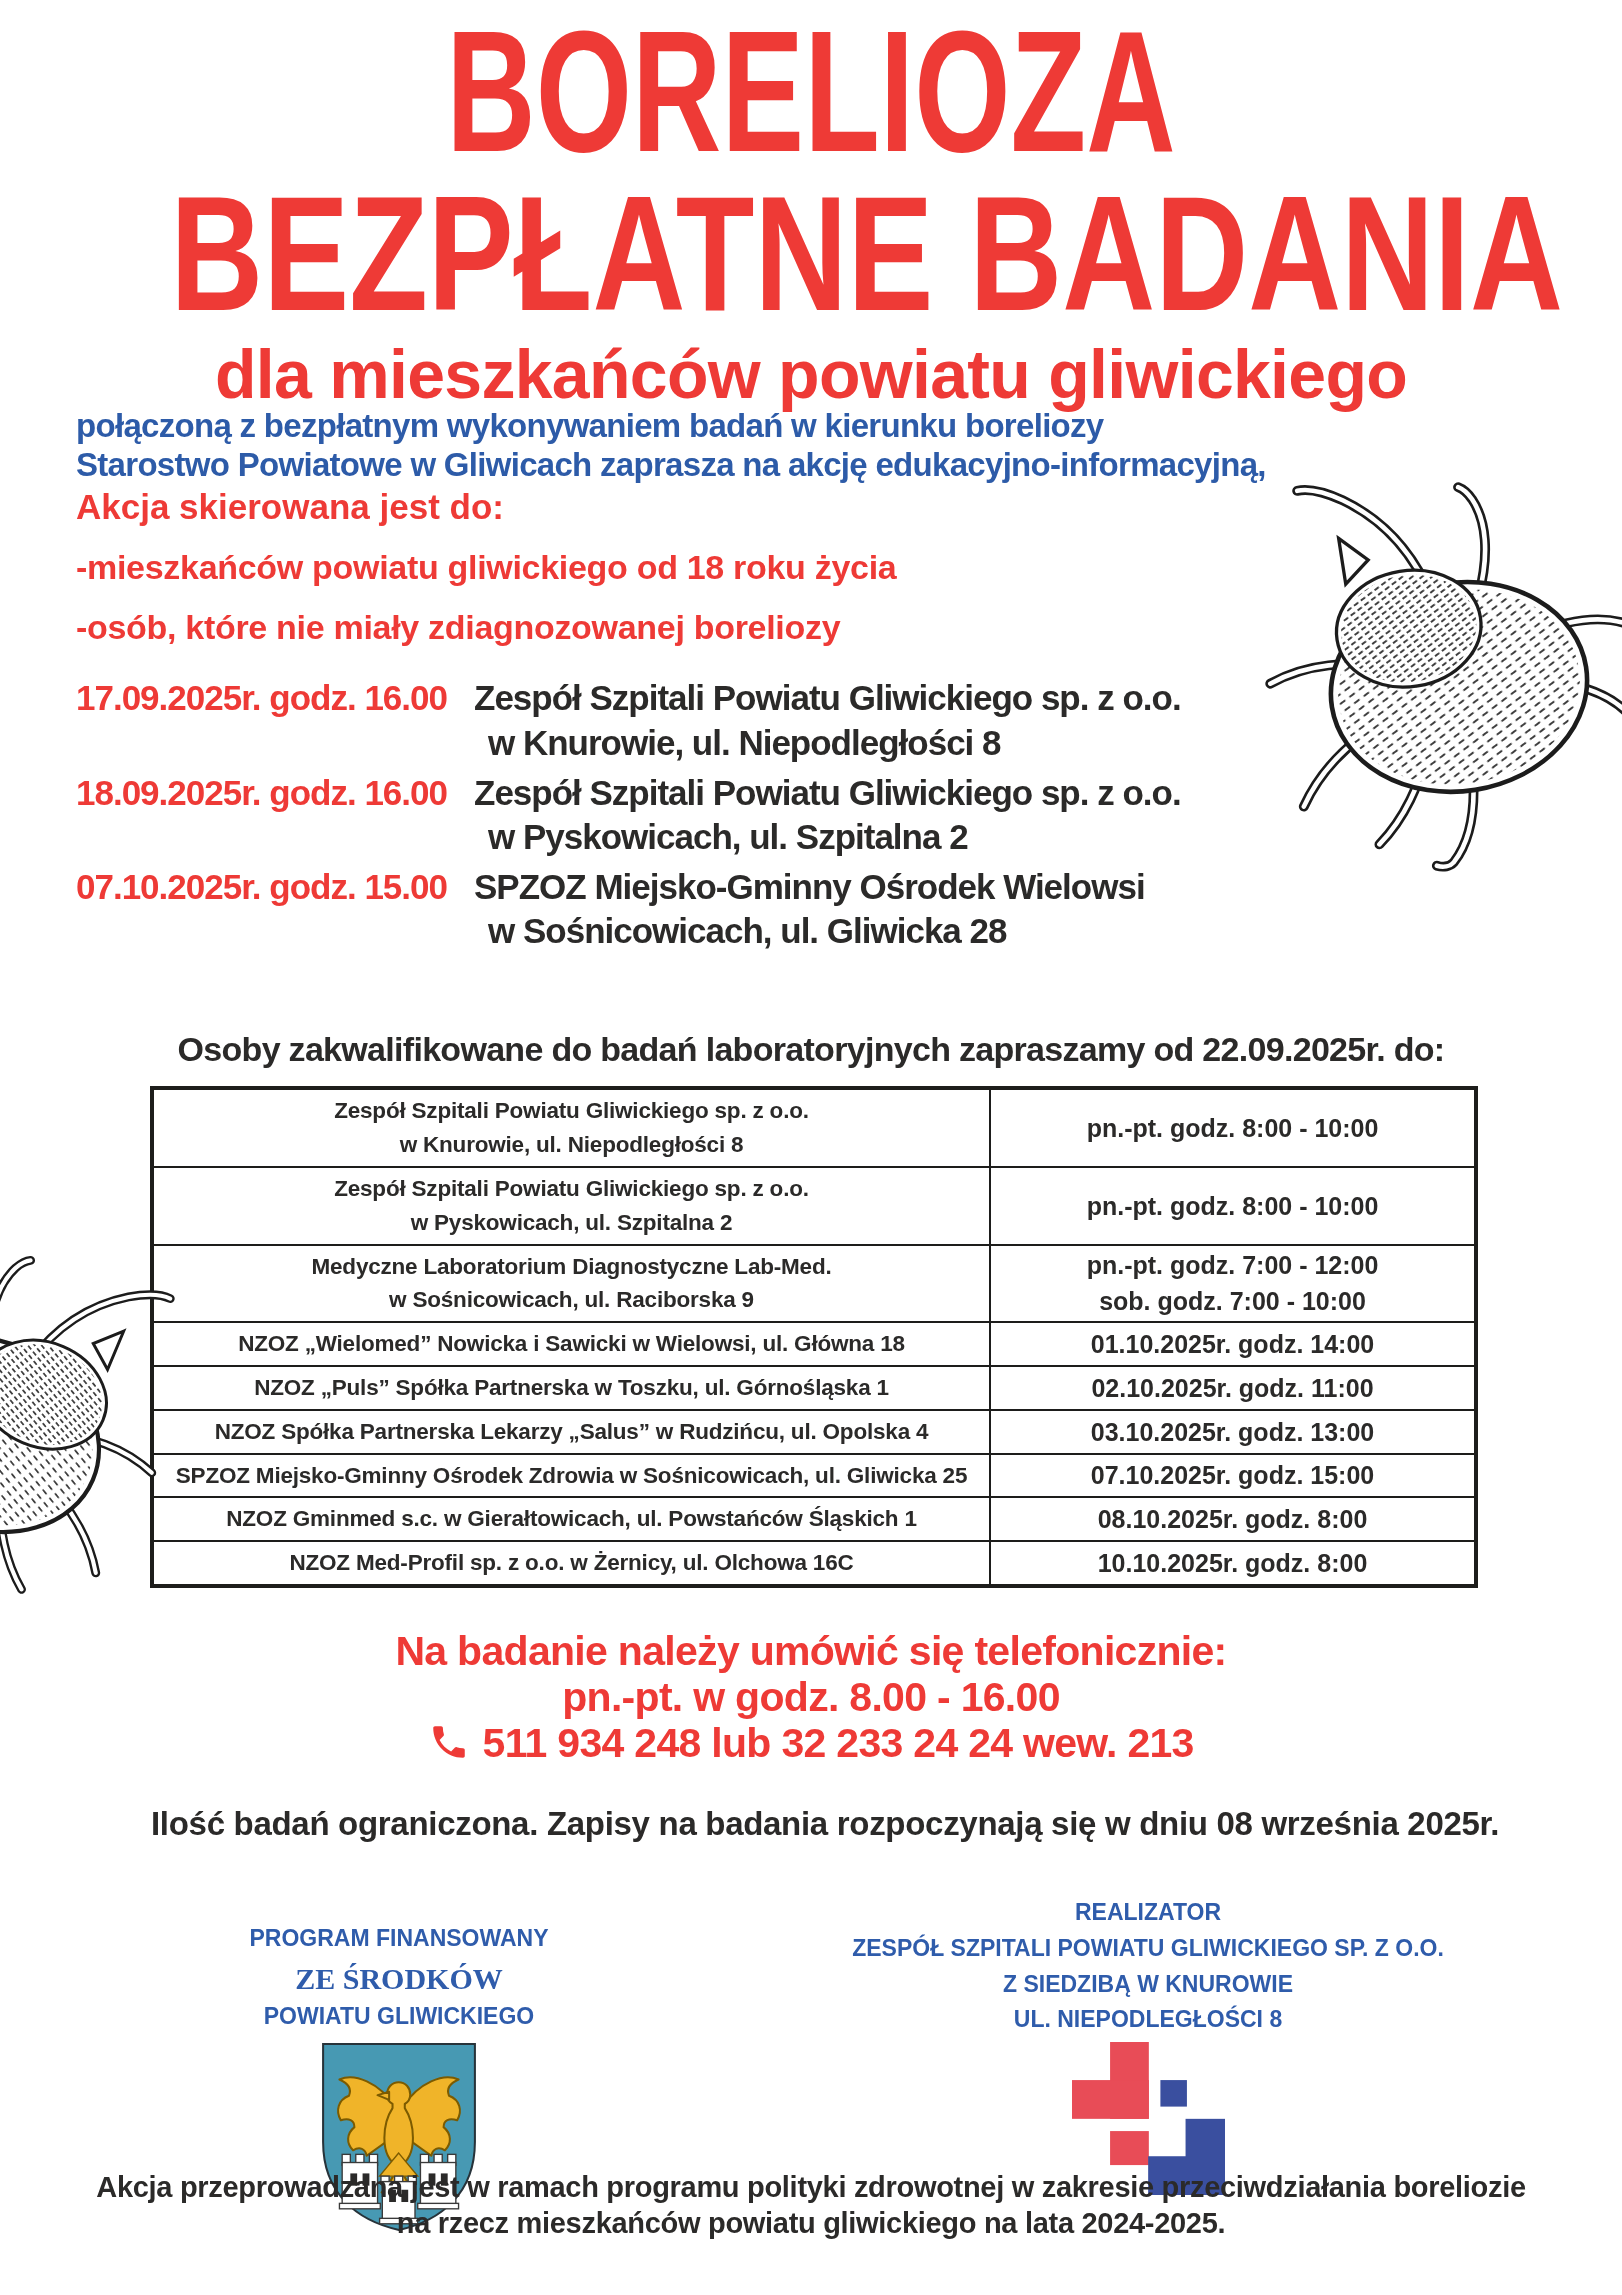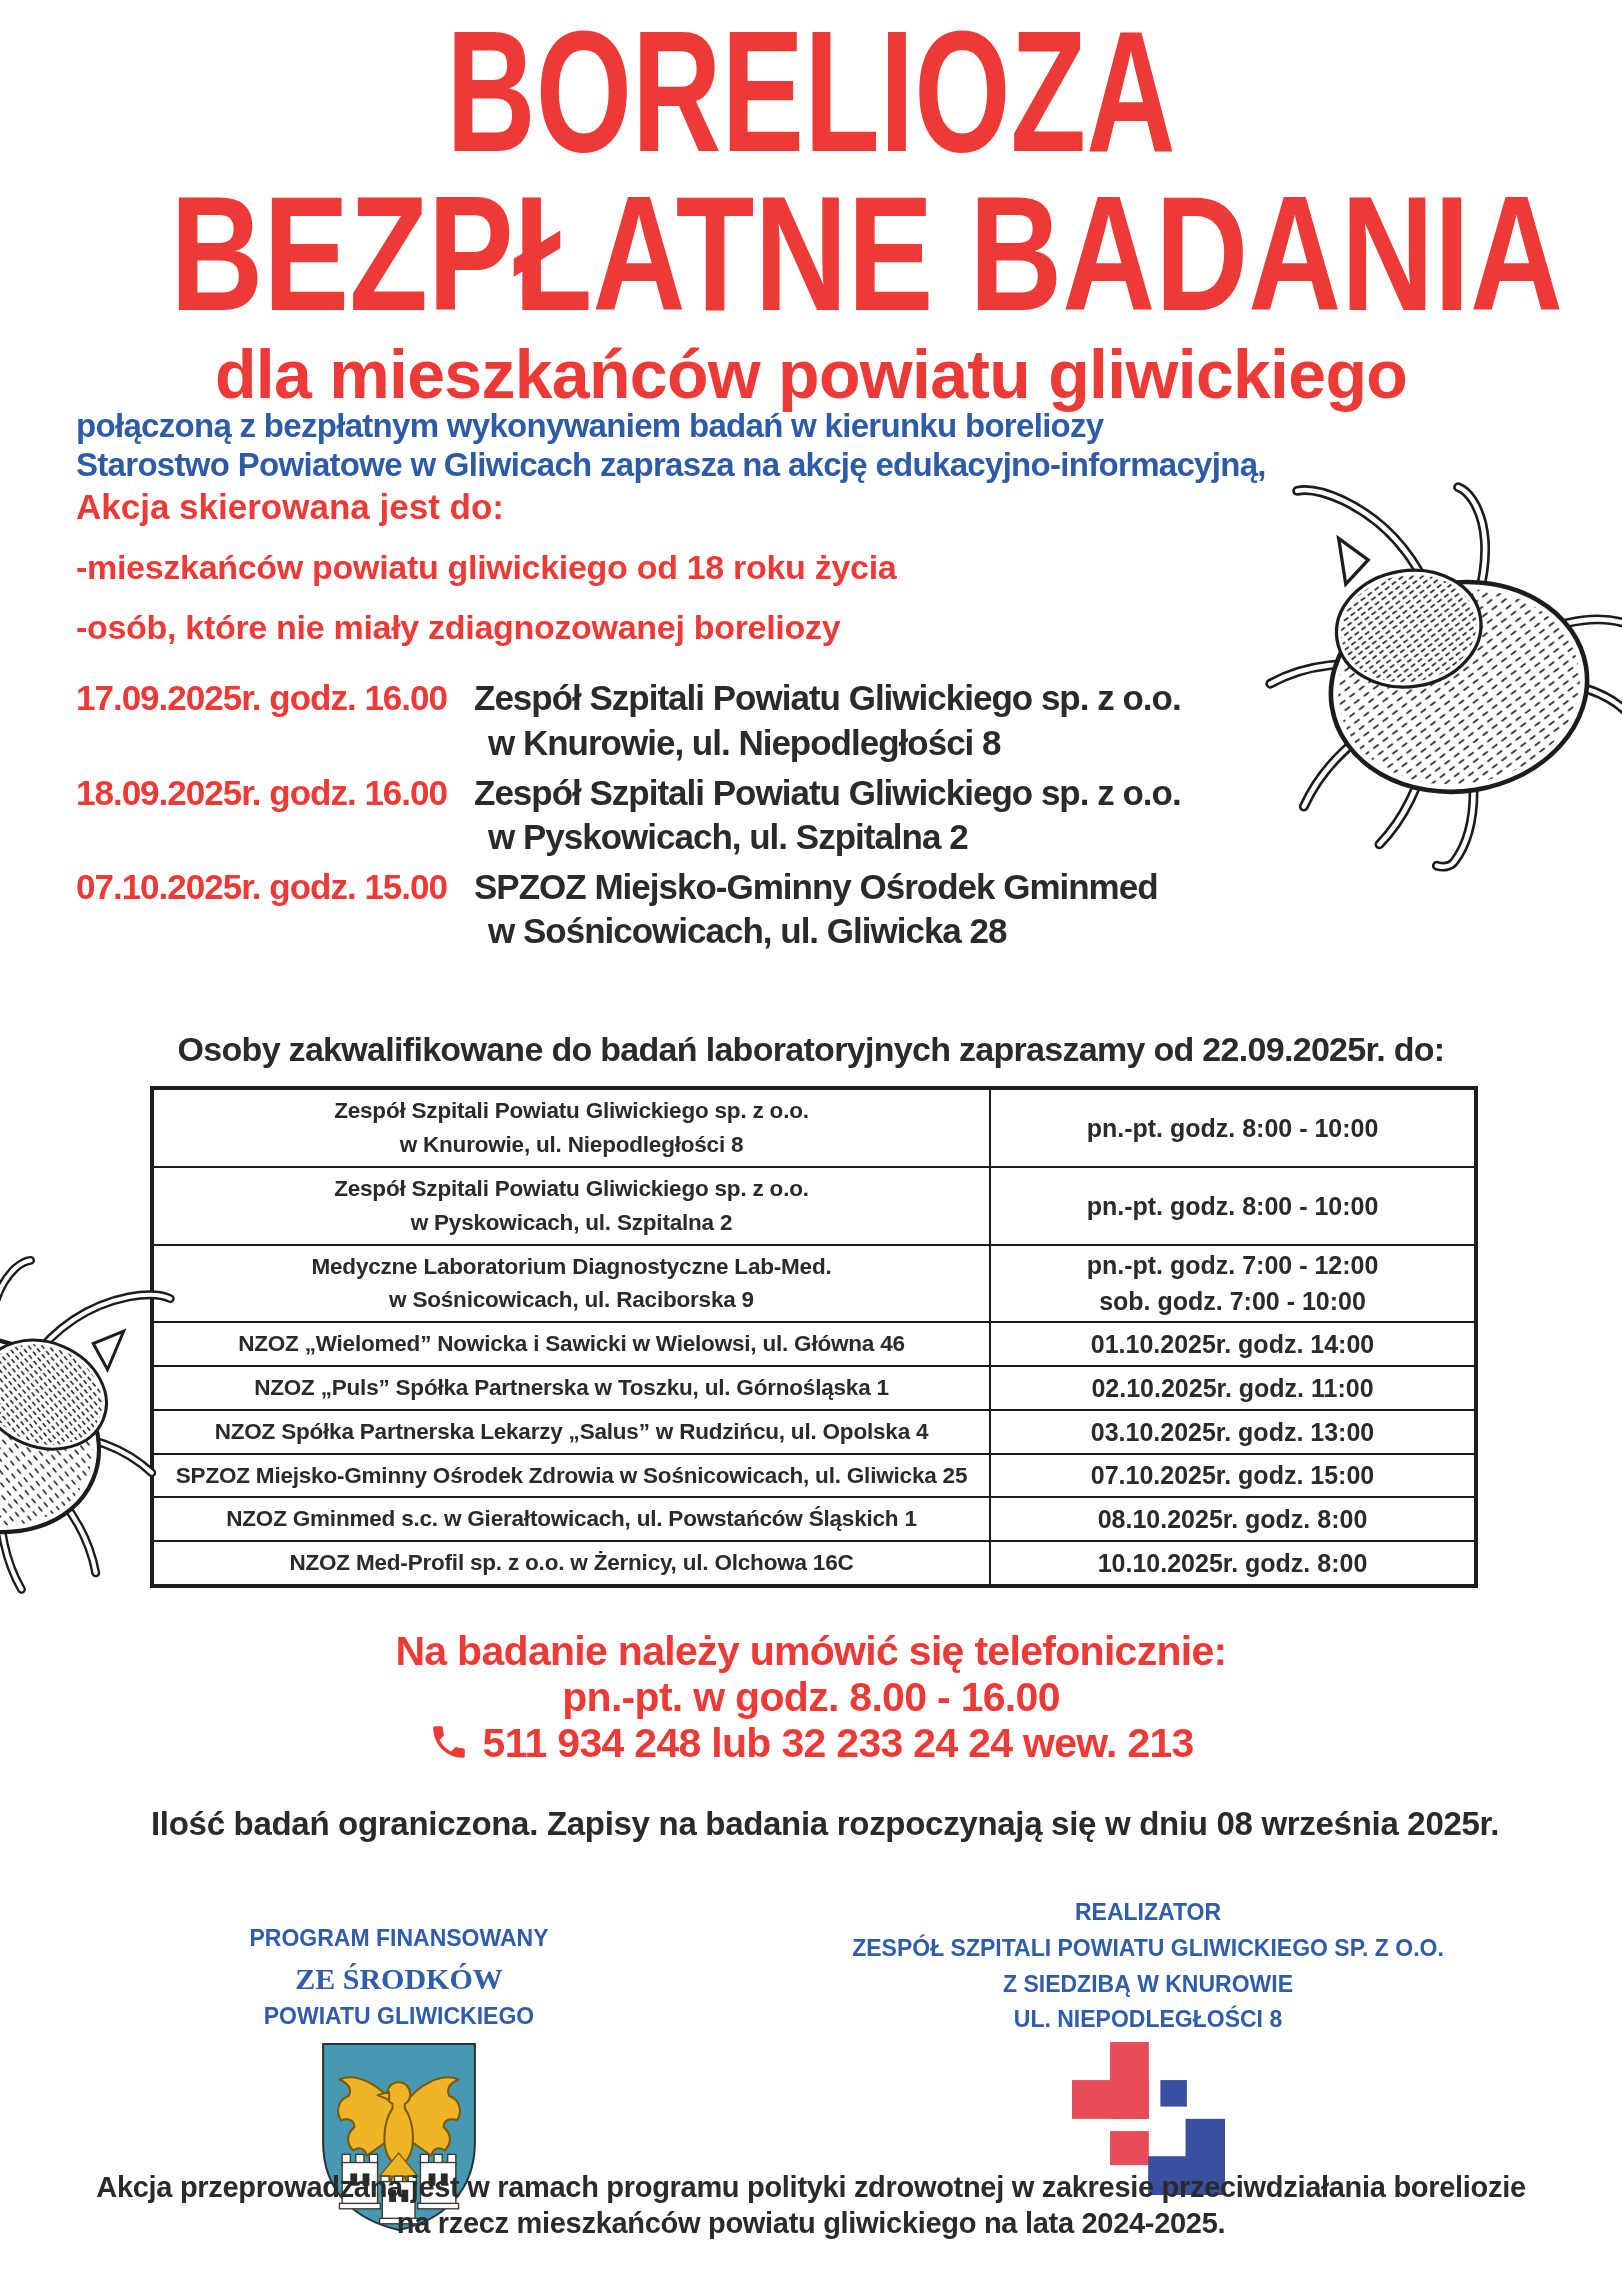--- a/index.html
+++ b/index.html
@@ -125,21 +125,21 @@
 <div class="abs meetings nowrap">
   <div class="m-block">
     <div class="meet-line"><span class="dt">17.09.2025r. godz. 16.00</span><span>Zespół Szpitali Powiatu Gliwickiego sp. z o.o.</span></div>
     <div class="meet-line meet-addr">w Knurowie, ul. Niepodległości 8</div>
   </div>
   <div class="m-block">
     <div class="meet-line"><span class="dt">18.09.2025r. godz. 16.00</span><span>Zespół Szpitali Powiatu Gliwickiego sp. z o.o.</span></div>
     <div class="meet-line meet-addr">w Pyskowicach, ul. Szpitalna 2</div>
   </div>
   <div class="m-block">
-    <div class="meet-line"><span class="dt">07.10.2025r. godz. 15.00</span><span>SPZOZ Miejsko-Gminny Ośrodek Gminmed</span></div>
+    <div class="meet-line"><span class="dt">07.10.2025r. godz. 15.00</span><span>SPZOZ Miejsko-Gminny Ośrodek Wielowsi</span></div>
     <div class="meet-line meet-addr">w Sośnicowicach, ul. Gliwicka 28</div>
   </div>
 </div>
 
 <div class="abs qual-h nowrap">Osoby zakwalifikowane do badań laboratoryjnych zapraszamy od 22.09.2025r. do:</div>
 
 <table class="lab">
   <tbody>
     <tr class="tall">
       <td>
@@ -164,21 +164,21 @@
           <div>Medyczne Laboratorium Diagnostyczne Lab-Med.</div>
           <div>w Sośnicowicach, ul. Raciborska 9</div>
         </td>
       <td>
           <div>pn.-pt. godz. 7:00 - 12:00</div>
           <div>sob. godz.  7:00 - 10:00</div>
         </td>
     </tr>
     <tr class="short">
       <td>
-          <div>NZOZ „Wielomed” Nowicka i Sawicki w Wielowsi, ul. Główna 46</div>
+          <div>NZOZ „Wielomed” Nowicka i Sawicki w Wielowsi, ul. Główna 18</div>
         </td>
       <td>
           <div>01.10.2025r. godz. 14:00</div>
         </td>
     </tr>
     <tr class="short">
       <td>
           <div>NZOZ „Puls” Spółka Partnerska w Toszku, ul. Górnośląska 1</div>
         </td>
       <td>

